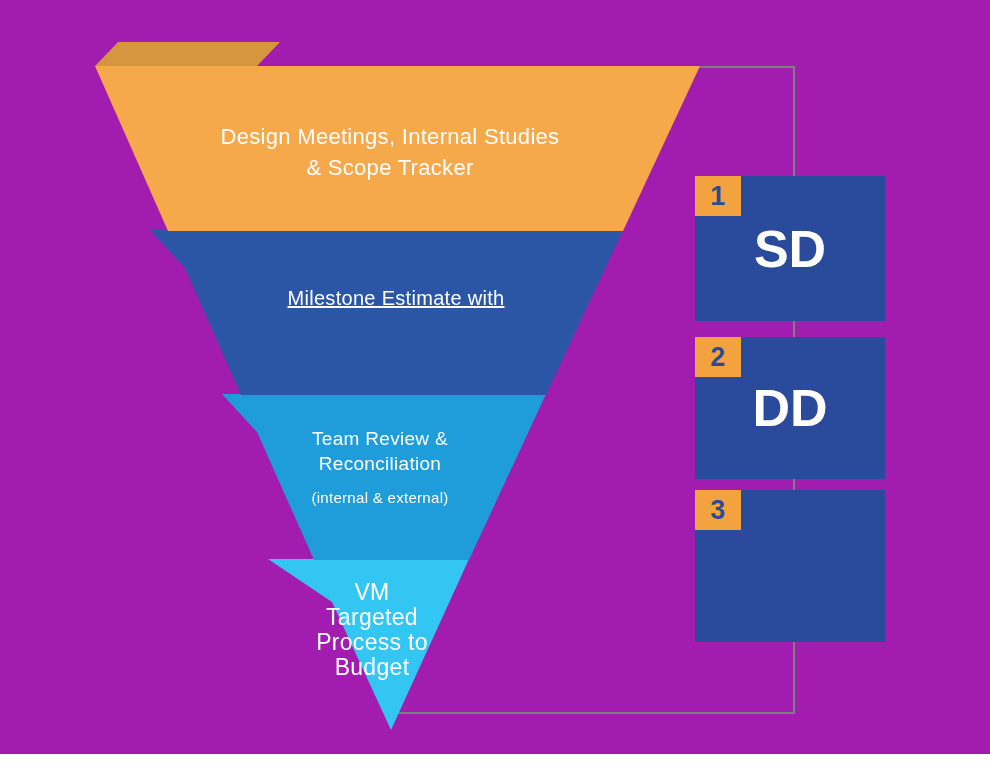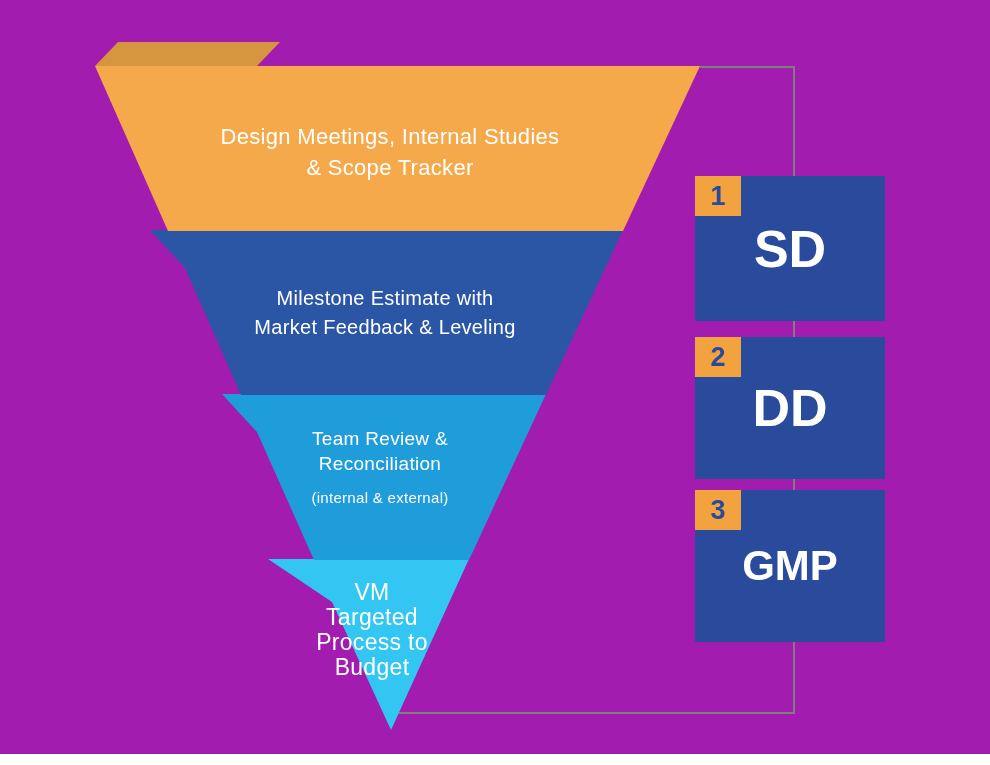--- a/index.html
+++ b/index.html
@@ -26,21 +26,21 @@
   .funnel-svg { position: absolute; left: 0; top: 0; width: 990px; height: 765px; }
 
   
   .ftext {
     position: absolute;
     text-align: center;
     color: #ffffff;
     letter-spacing: 0.3px;
   }
   .ftext.t1 { left: 145px; top: 121px; width: 490px; font-size: 22px; line-height: 31px; }
-  .ftext.t2 { left: 185px; top: 284px; width: 400px; font-size: 20px; line-height: 29px; }
+  .ftext.t2 { left: 196px; top: 284px; width: 400px; font-size: 20px; line-height: 29px; text-decoration: underline; }
   .ftext.t3 { left: 205px; top: 426px; width: 350px; font-size: 19px; line-height: 25px; }
   .ftext.t3 .subline { font-size: 15px; line-height: 20px; margin-top: 12px; }
   .ftext.t4 { left: 282px; top: 580px; width: 180px; font-size: 23px; line-height: 25px; }
 
   
   .stage {
     position: absolute;
     left: 695px;
     width: 190px;
     background: #2A4A9B;
@@ -99,21 +99,20 @@
     <polygon points="95,66 700,66 623,231 168,231" fill="#F6A94B"></polygon>
   </svg>
 
   <div class="ftext t1">
     <div>Design Meetings, Internal Studies</div>
     <div>&amp; Scope Tracker</div>
   </div>
 
   <div class="ftext t2">
     <div>Milestone Estimate with</div>
-    <div>Market Feedback &amp; Leveling</div>
   </div>
 
   <div class="ftext t3">
     <div>Team Review &amp;</div>
     <div>Reconciliation</div>
     <div class="subline">(internal &amp; external)</div>
   </div>
 
   <div class="ftext t4">
     <div>VM</div>
@@ -138,17 +137,16 @@
     <div class="stage-label">
       <div>DD</div>
     </div>
   </div>
 
   <div class="stage s3">
     <div class="tag">
       <span>3</span>
     </div>
     <div class="stage-label">
-      <div>GMP</div>
     </div>
   </div>
 
 </div>
 
 </body></html>

